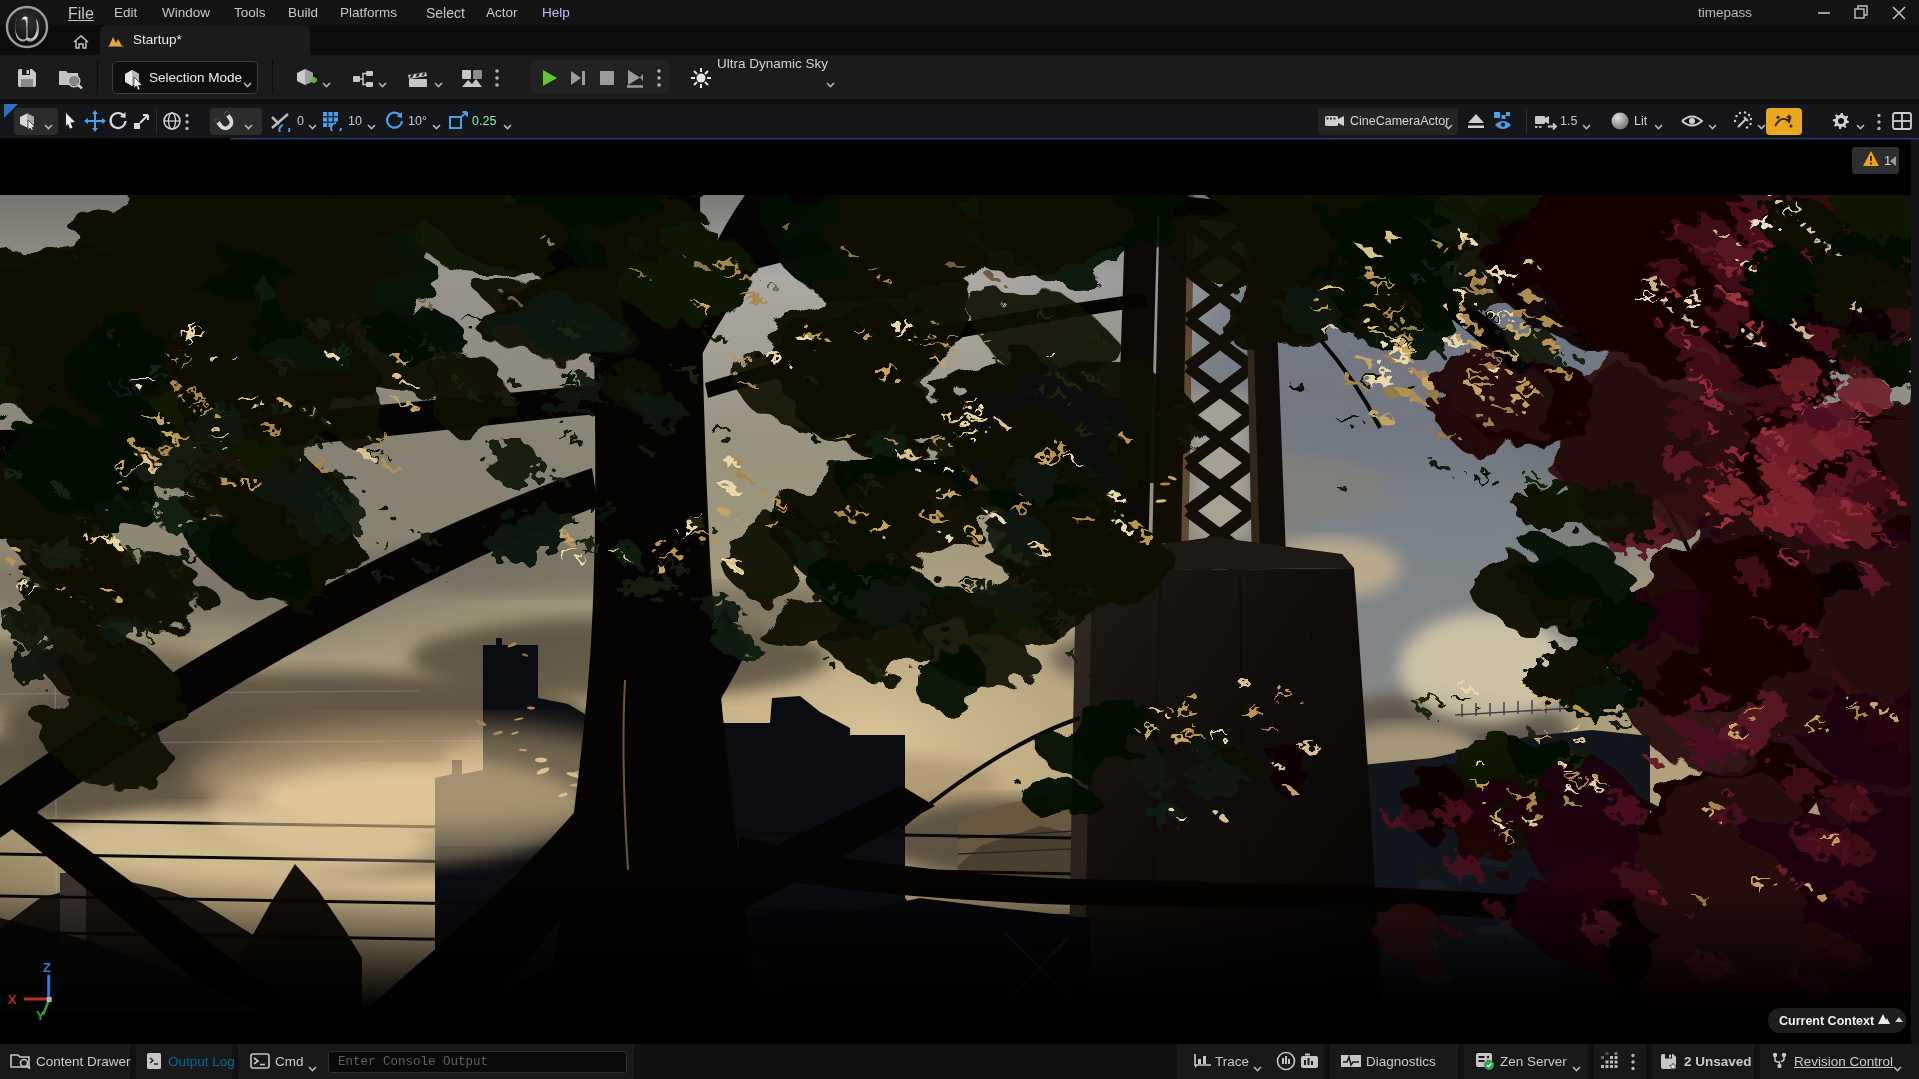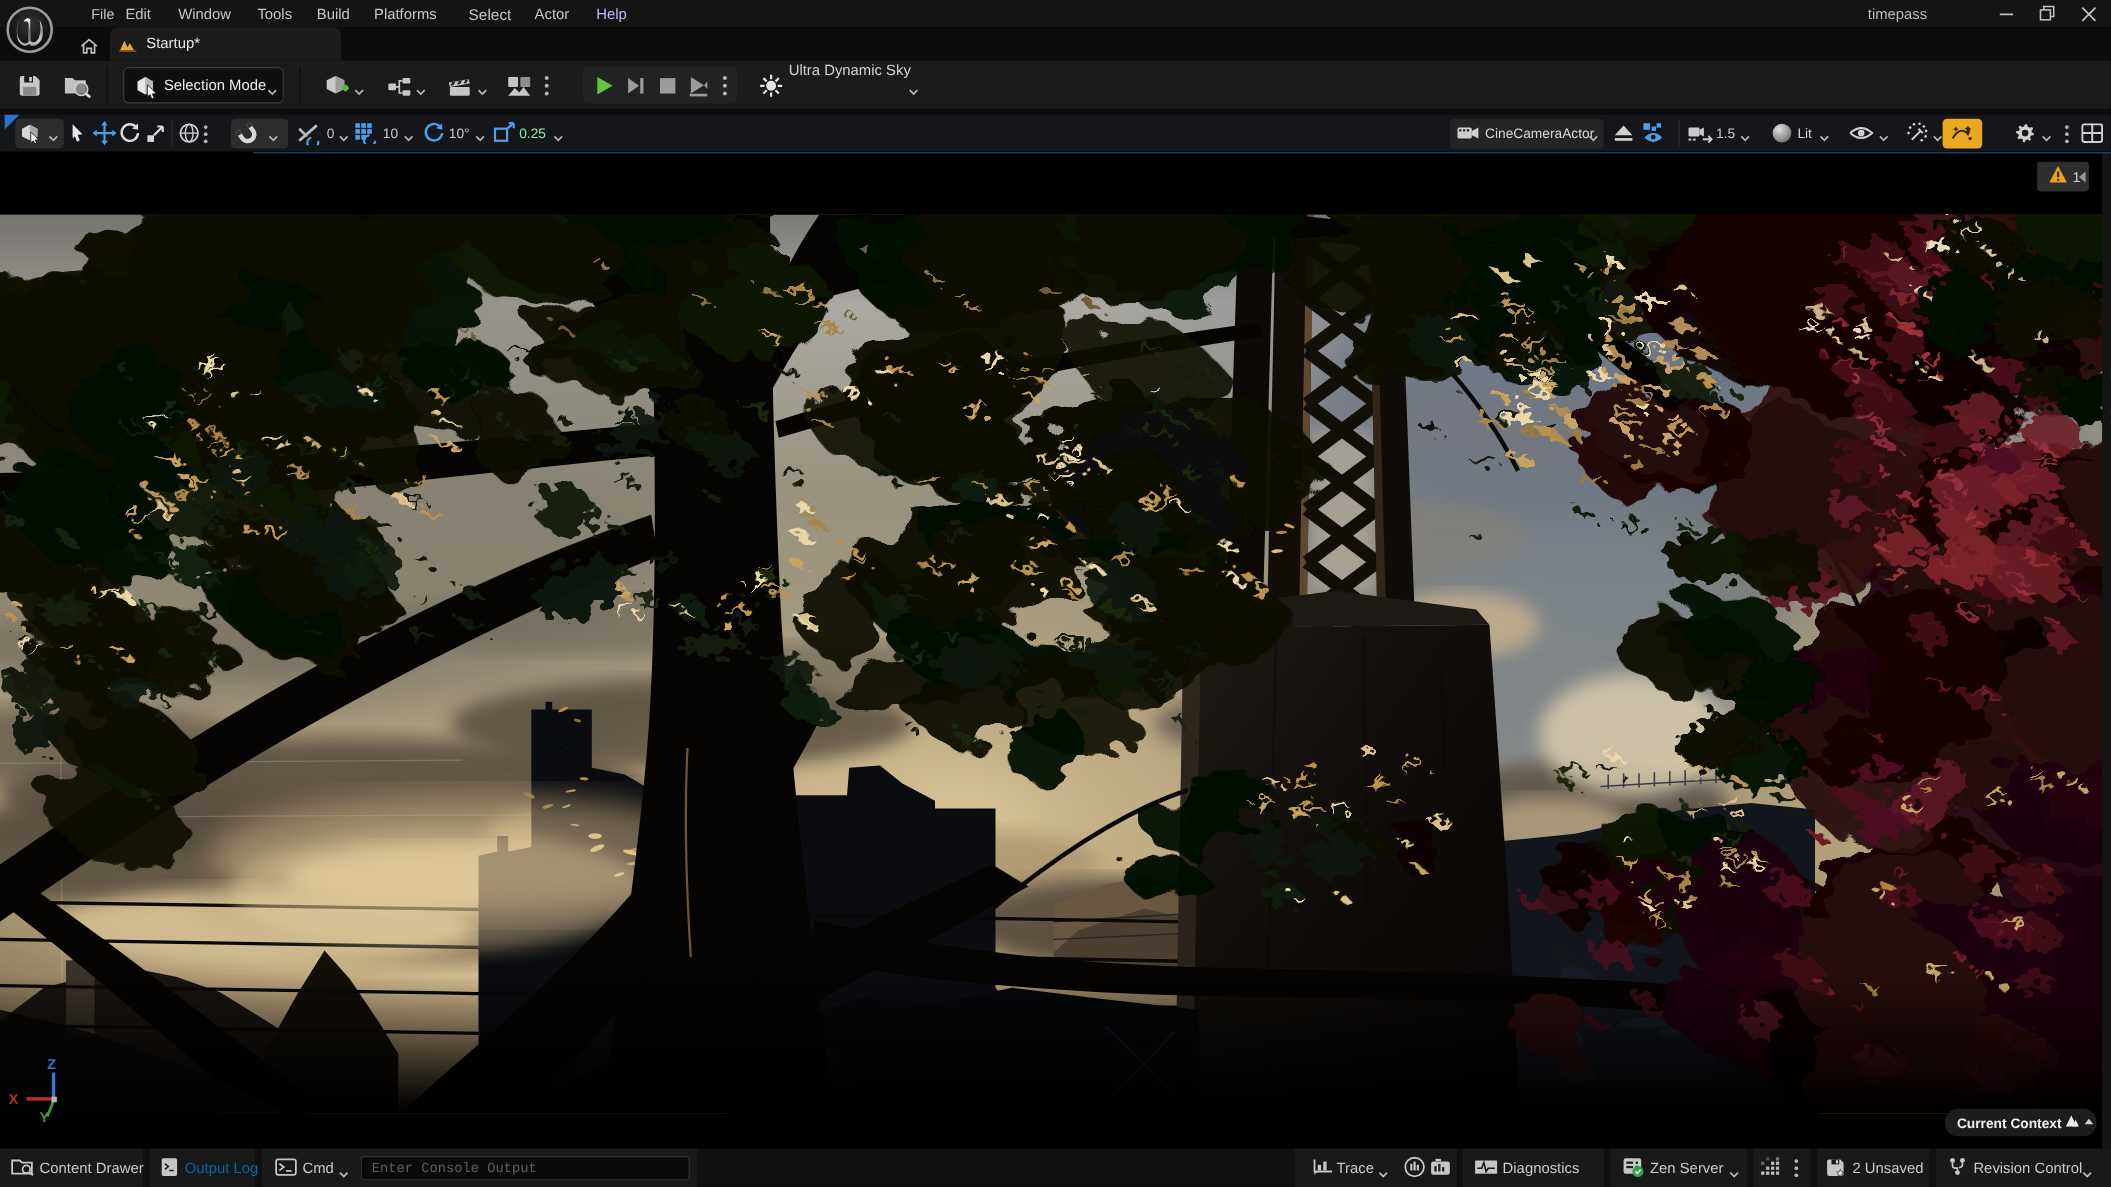--- a/index.html
+++ b/index.html
@@ -1,19 +1,19 @@
 <!DOCTYPE html>
 <html><head><meta charset="utf-8"><style>*{margin:0;padding:0;box-sizing:border-box}html,body{width:1919px;height:1079px;overflow:hidden;background:#000;font-family:"Liberation Sans",sans-serif}</style></head><body>
 <div style="position:absolute;left:0px;top:0px;width:1919px;height:25px;background:#141414"></div>
 <div style="position:absolute;left:0px;top:25px;width:1919px;height:30px;background:#0c0c0c"></div>
 <div style="position:absolute;left:0px;top:55px;width:1919px;height:44px;background:#1b1b1b"></div>
 <div style="position:absolute;left:0px;top:99px;width:1919px;height:5px;background:#0c0c0c"></div>
 <div style="position:absolute;left:0px;top:104px;width:1919px;height:34px;background:#15161a"></div>
 <div style="position:absolute;left:0px;top:1044px;width:1919px;height:35px;background:#101010"></div>
-<div style="position:absolute;left:83px;top:5px;font-size:13px;color:#c6c6c6;font-weight:normal;white-space:nowrap;">File</div>
+<div style="position:absolute;left:68px;top:5px;font-size:16px;color:#c6c6c6;font-weight:normal;white-space:nowrap;text-decoration:underline;">File</div>
 <div style="position:absolute;left:114px;top:5px;font-size:13.5px;color:#c6c6c6;font-weight:normal;white-space:nowrap;">Edit</div>
 <div style="position:absolute;left:162px;top:5px;font-size:13.5px;color:#c6c6c6;font-weight:normal;white-space:nowrap;">Window</div>
 <div style="position:absolute;left:234px;top:5px;font-size:13.5px;color:#c6c6c6;font-weight:normal;white-space:nowrap;">Tools</div>
 <div style="position:absolute;left:288px;top:5px;font-size:13.5px;color:#c6c6c6;font-weight:normal;white-space:nowrap;">Build</div>
 <div style="position:absolute;left:340px;top:5px;font-size:13.5px;color:#c6c6c6;font-weight:normal;white-space:nowrap;">Platforms</div>
 <div style="position:absolute;left:426px;top:5px;font-size:14px;color:#c6c6c6;font-weight:normal;white-space:nowrap;">Select</div>
 <div style="position:absolute;left:486px;top:5px;font-size:13.5px;color:#c6c6c6;font-weight:normal;white-space:nowrap;">Actor</div>
 <div style="position:absolute;left:542px;top:5px;font-size:13.5px;color:#c4b5fd;font-weight:normal;white-space:nowrap;">Help</div>
 <div style="position:absolute;left:1698px;top:5px;font-size:13.5px;color:#b9b9b9;font-weight:normal;white-space:nowrap;">timepass</div>
 <div style="position:absolute;left:1809px;top:0px;"><svg width="30" height="25" viewBox="0 0 30 25">
@@ -1565,22 +1565,22 @@
       <circle cx="3" cy="2.5" r="1.7" fill="#b5b5b5"></circle>
       <circle cx="3" cy="9" r="1.7" fill="#b5b5b5"></circle>
       <circle cx="3" cy="15.5" r="1.7" fill="#b5b5b5"></circle>
     </svg></div>
 <div style="position:absolute;left:1659px;top:1052px;"><svg width="20" height="18" viewBox="0 0 20 18">
       <path d="M2,4 a2,2 0 0 1 2,-2 L14,2 L17,5 L17,15 a2,2 0 0 1 -2,2 L4,17 a2,2 0 0 1 -2,-2 Z" fill="#c6c6c6"></path>
       <rect x="6" y="2" width="7" height="4.5" fill="#191919"></rect>
       <rect x="10" y="2.7" width="2" height="3" fill="#c6c6c6"></rect>
       <path d="M14,11 l1,2.2 2.4,0.3 -1.8,1.7 0.5,2.4 -2.1,-1.2 -2.1,1.2 0.5,-2.4 -1.8,-1.7 2.4,-0.3 Z" fill="#e8e8e8" stroke="#191919" stroke-width="0.6"></path>
     </svg></div>
-<div style="position:absolute;left:1684px;top:1054px;font-size:13.5px;color:#c9c9c9;font-weight:normal;white-space:nowrap;">2 Unsaved</div>
+<div style="position:absolute;left:1684px;top:1054px;font-size:13.5px;color:#c9c9c9;font-weight:bold;white-space:nowrap;">2 Unsaved</div>
 <div style="position:absolute;left:1771px;top:1051px;"><svg width="18" height="20" viewBox="0 0 18 20">
       <circle cx="4" cy="4" r="2.2" fill="#c6c6c6"></circle>
       <circle cx="13" cy="4" r="2.2" fill="#c6c6c6"></circle>
       <circle cx="8.5" cy="15" r="2.2" fill="#c6c6c6"></circle>
       <path d="M4,6 L4,9 Q4,11 7,11 L8.5,11 L8.5,13 M13,6 L13,8 Q13,10 10,10.5" stroke="#c6c6c6" stroke-width="1.5" fill="none"></path>
     </svg></div>
-<div style="position:absolute;left:1794px;top:1054px;font-size:13.5px;color:#c9c9c9;font-weight:normal;white-space:nowrap;">Revision Control</div>
+<div style="position:absolute;left:1794px;top:1054px;font-size:13.5px;color:#c9c9c9;font-weight:normal;white-space:nowrap;text-decoration:underline;">Revision Control</div>
 <div style="position:absolute;left:1893px;top:1058px;"><svg width="9" height="7" viewBox="0 0 9 7">
       <path d="M1,2 L4.5,5.5 L8,2" stroke="#b5b5b5" stroke-width="1.6" fill="none"></path>
     </svg></div>
 </body></html>

